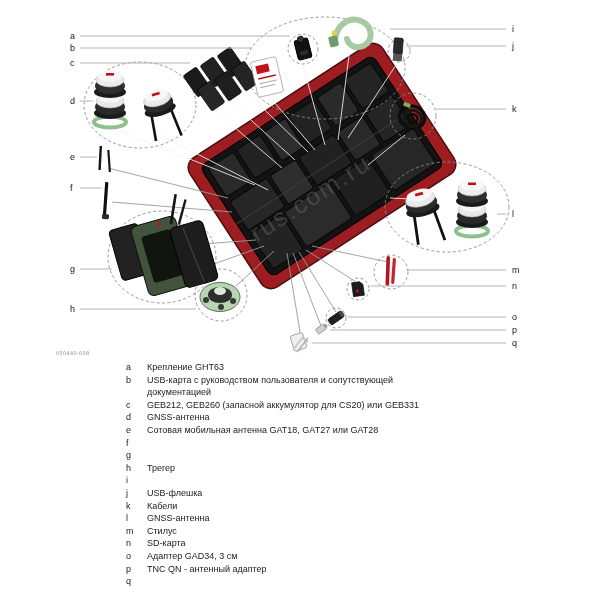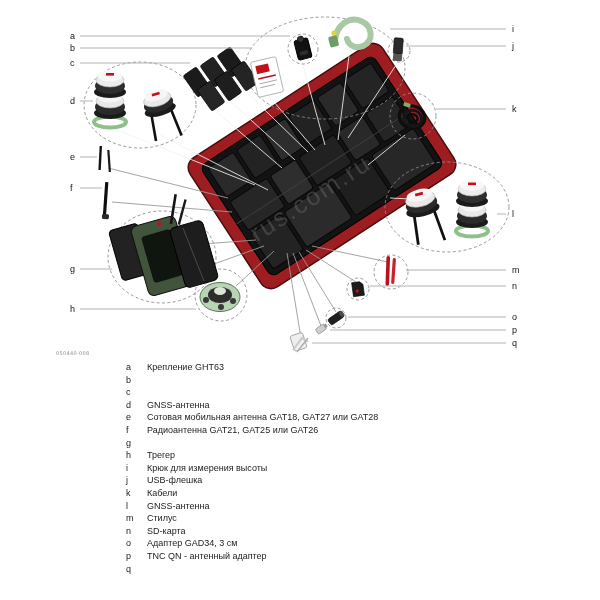--- a/index.html
+++ b/index.html
@@ -278,46 +278,46 @@
 
 <div class="figure-id">050440-008</div>
 
 <div class="legend">
   <div class="lrow">
     <span class="lletter">a</span>
     <span class="ltext">Крепление GHT63</span>
   </div>
   <div class="lrow">
     <span class="lletter">b</span>
+    <span class="ltext"><span>USB-карта с руководством пользователя и сопутствующей</span><span class="l2">документацией</span></span>
   </div>
   <div class="lrow">
     <span class="lletter">c</span>
+    <span class="ltext">GEB212, GEB260 (запасной аккумулятор для CS20) или GEB331</span>
   </div>
   <div class="lrow">
     <span class="lletter">d</span>
     <span class="ltext">GNSS-антенна</span>
   </div>
   <div class="lrow">
     <span class="lletter">e</span>
     <span class="ltext">Сотовая мобильная антенна GAT18, GAT27 или GAT28</span>
   </div>
   <div class="lrow">
     <span class="lletter">f</span>
-    <span class="ltext">Радиоантенна GAT21, GAT25 или GAT26</span>
   </div>
   <div class="lrow">
     <span class="lletter">g</span>
   </div>
   <div class="lrow">
     <span class="lletter">h</span>
     <span class="ltext">Трегер</span>
   </div>
   <div class="lrow">
     <span class="lletter">i</span>
-    <span class="ltext">Крюк для измерения высоты</span>
   </div>
   <div class="lrow">
     <span class="lletter">j</span>
     <span class="ltext">USB-флешка</span>
   </div>
   <div class="lrow">
     <span class="lletter">k</span>
     <span class="ltext">Кабели</span>
   </div>
   <div class="lrow">

